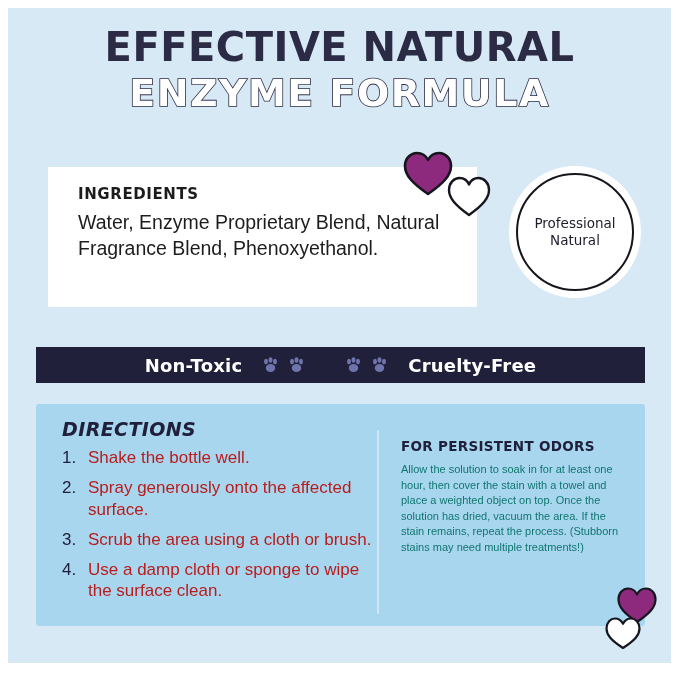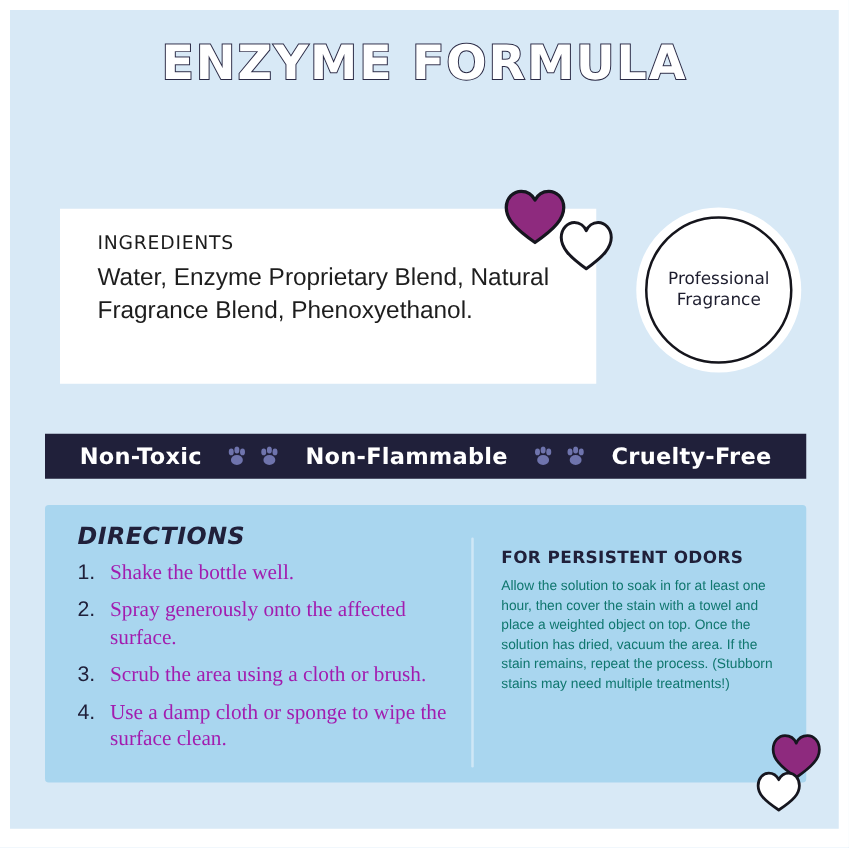--- a/index.html
+++ b/index.html
@@ -67,21 +67,21 @@
     left: 48px;
     top: 167px;
     width: 429px;
     height: 140px;
     background: #ffffff;
     box-sizing: border-box;
     padding: 18px 22px 0 30px;
   }
   .ingredients-title {
     font-size: 15px;
-    font-weight: 400;
+    font-weight: 700;
     letter-spacing: 0.6px;
     color: #1c1c1c;
     font-family: "DejaVu Sans", sans-serif;
     margin-bottom: 7px;
   }
   .ingredients-body {
     font-size: 19.5px;
     line-height: 1.32;
     color: #1d1d1d;
     font-family: "Liberation Sans", sans-serif;
@@ -184,23 +184,23 @@
   .step-num {
     width: 26px;
     flex: 0 0 26px;
     font-size: 17px;
     color: #20203a;
     font-family: "Liberation Sans", sans-serif;
     line-height: 1.25;
   }
   .step-text {
     font-size: 17px;
-    color: #a21caf;
+    color: #b91c1c;
     line-height: 1.25;
-    font-family: Liberation Serif, serif;
+    font-family: Liberation Sans, sans-serif;
   }
 
   .col-divider {
     position: absolute;
     left: 341px;
     top: 26px;
     width: 2px;
     height: 184px;
     background: #cfe7f6;
     border-radius: 2px;
@@ -228,20 +228,21 @@
   }
 </style>
 </head>
 <body>
 
 <div id="poster">
 
   <div class="page-field"></div>
 
   <div class="title-block">
+    <div class="title-line1">EFFECTIVE NATURAL</div>
     <div class="title-line2">ENZYME FORMULA</div>
   </div>
 
   <div class="ingredients-card">
     <div class="ingredients-title">INGREDIENTS</div>
     <div class="ingredients-body">Water, Enzyme Proprietary Blend, Natural Fragrance Blend, Phenoxyethanol.</div>
   </div>
 
   <div class="heart heart-purple-top">
     <svg viewBox="0 0 52 46" width="52" height="46" aria-hidden="true">
@@ -250,41 +251,40 @@
   </div>
   <div class="heart heart-white-top">
     <svg viewBox="0 0 46 42" width="46" height="42" aria-hidden="true">
       <path d="M23 40 C9 30 3 23 3 15 C3 8 8 3 13.5 3 C18 3 21.5 6 23 9.5 C24.5 6 28 3 32.5 3 C38 3 43 8 43 15 C43 23 37 30 23 40 Z" fill="#ffffff" stroke="#16161f" stroke-width="2.4" stroke-linejoin="round"></path>
     </svg>
   </div>
 
   <div class="badge">
     <div class="badge-text">
       <span>Professional</span><br>
-      <span>Fragrance</span>
+      <span>Natural</span>
     </div>
   </div>
 
   <div class="feature-banner">
     <span class="feature-label">Non-Toxic</span>
     <span class="paw-group">
       <svg class="paw" viewBox="0 0 34 32" aria-hidden="true">
         <ellipse cx="8" cy="9" rx="4" ry="5.4" fill="#6f74ad"></ellipse>
         <ellipse cx="17" cy="6" rx="4" ry="5.6" fill="#6f74ad"></ellipse>
         <ellipse cx="26" cy="9" rx="4" ry="5.4" fill="#6f74ad"></ellipse>
         <ellipse cx="17" cy="22" rx="9.5" ry="8" fill="#6f74ad"></ellipse>
       </svg>
       <svg class="paw" viewBox="0 0 34 32" aria-hidden="true">
         <ellipse cx="8" cy="9" rx="4" ry="5.4" fill="#6f74ad"></ellipse>
         <ellipse cx="17" cy="6" rx="4" ry="5.6" fill="#6f74ad"></ellipse>
         <ellipse cx="26" cy="9" rx="4" ry="5.4" fill="#6f74ad"></ellipse>
         <ellipse cx="17" cy="22" rx="9.5" ry="8" fill="#6f74ad"></ellipse>
       </svg>
     </span>
-    <span class="feature-label">Non-Flammable</span>
     <span class="paw-group">
       <svg class="paw" viewBox="0 0 34 32" aria-hidden="true">
         <ellipse cx="8" cy="9" rx="4" ry="5.4" fill="#6f74ad"></ellipse>
         <ellipse cx="17" cy="6" rx="4" ry="5.6" fill="#6f74ad"></ellipse>
         <ellipse cx="26" cy="9" rx="4" ry="5.4" fill="#6f74ad"></ellipse>
         <ellipse cx="17" cy="22" rx="9.5" ry="8" fill="#6f74ad"></ellipse>
       </svg>
       <svg class="paw" viewBox="0 0 34 32" aria-hidden="true">
         <ellipse cx="8" cy="9" rx="4" ry="5.4" fill="#6f74ad"></ellipse>
         <ellipse cx="17" cy="6" rx="4" ry="5.6" fill="#6f74ad"></ellipse>

